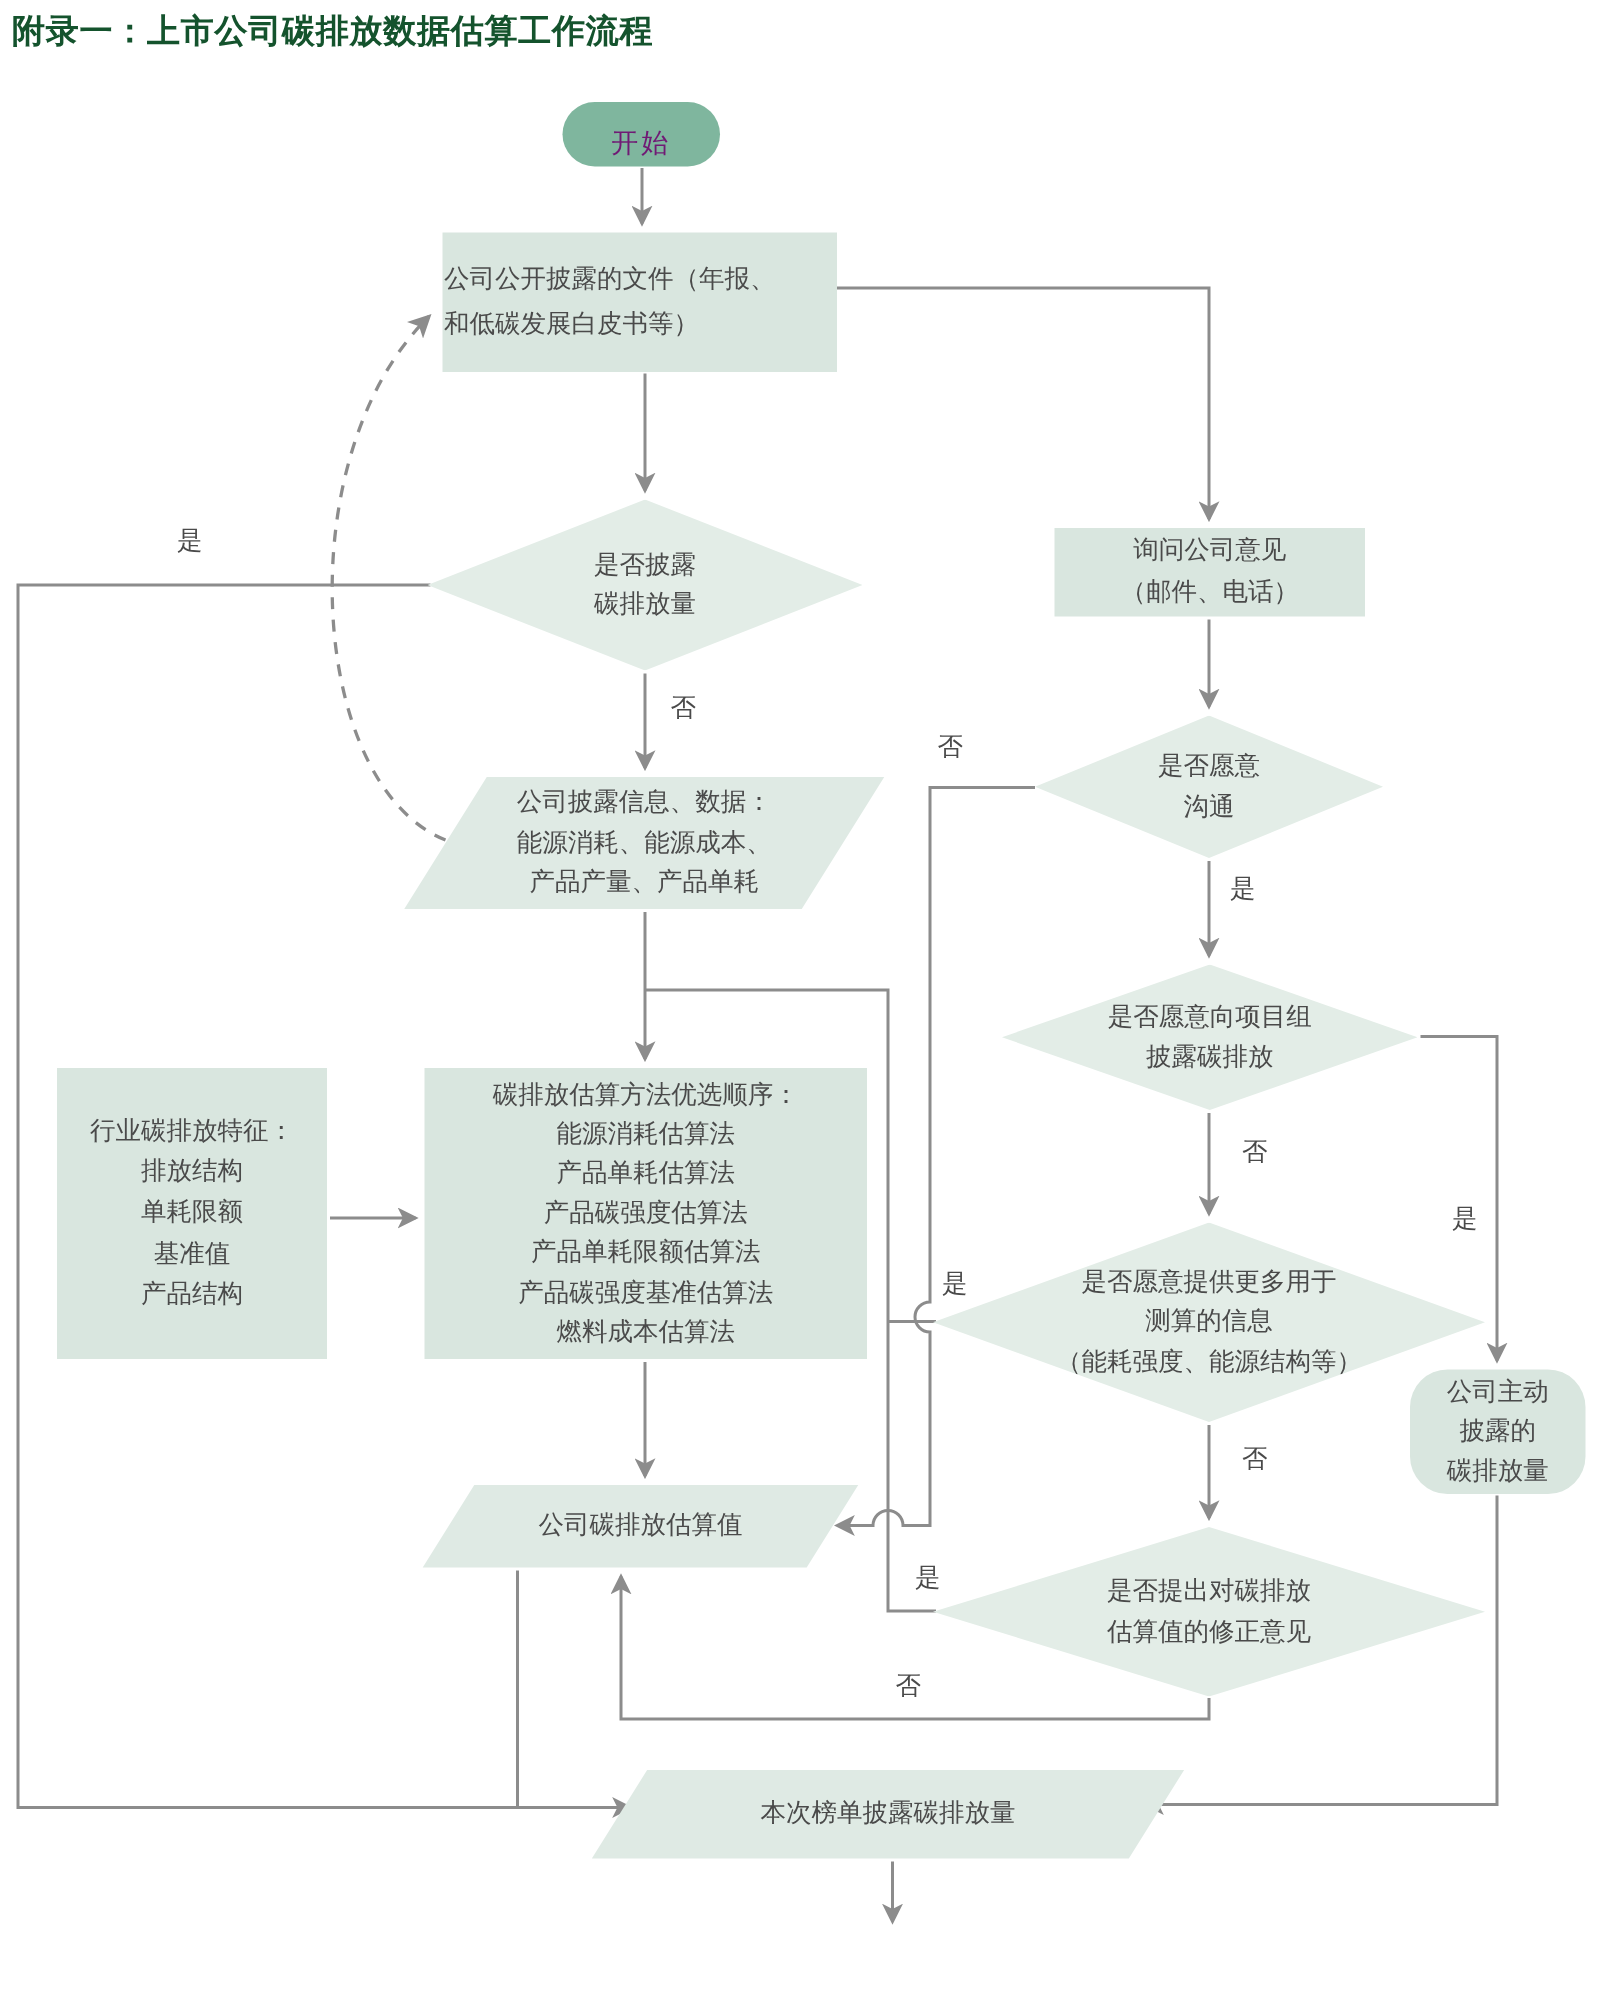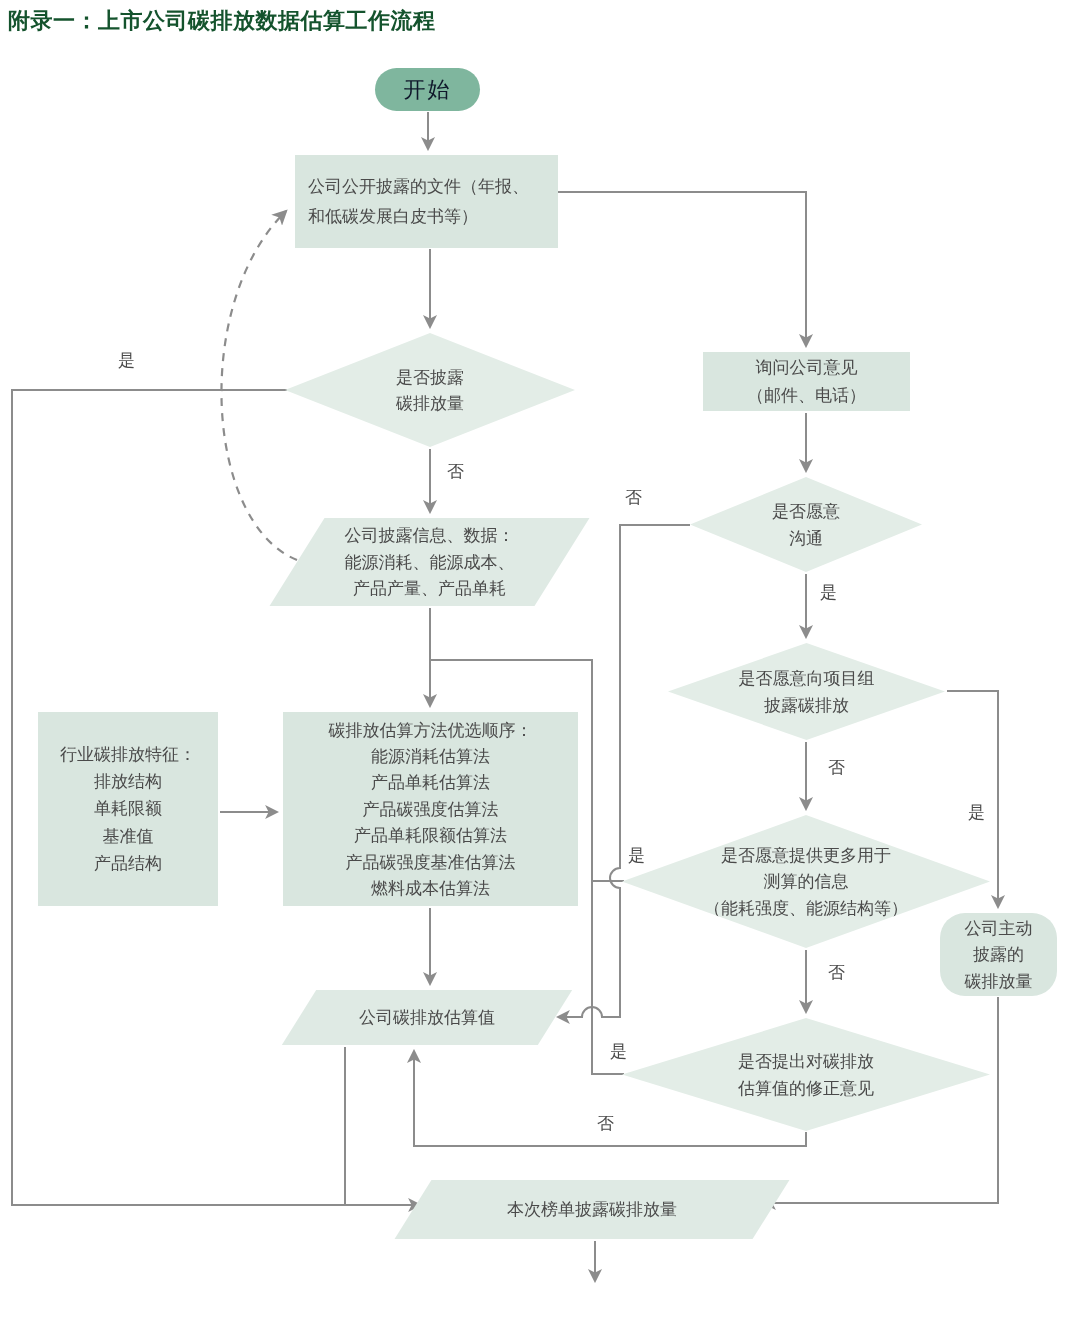--- a/index.html
+++ b/index.html
@@ -11,25 +11,26 @@
     position:absolute;left:8px;top:6px;font-size:22px;font-weight:bold;
     color:#14532d;z-index:3;letter-spacing:.5px;
   }
   #wires{position:absolute;left:0;top:0;z-index:1;}
   .node{
     position:absolute;box-sizing:border-box;display:flex;flex-direction:column;
     justify-content:center;align-items:center;text-align:center;
     color:#4a4a4a;font-size:17px;line-height:1.6;z-index:2;
   }
   .pill{
-    background:#7fb69e;color:#0f172a;border-radius:22px;font-size:22px;
+    background:#7fb69e;color:#701a75;border-radius:22px;font-size:18px;
     letter-spacing:2px;
+    justify-content:flex-end;
   }
   .rect{background:#d9e6df;}
-  .align-left{align-items:flex-start;text-align:left;padding-left:13px;padding-right:6px;line-height:1.72;}
+  .align-left{align-items:flex-start;text-align:left;padding-left:1px;padding-right:6px;line-height:1.72;}
   .diamond{
     background:#e3ede7;
     clip-path:polygon(50% 0,100% 50%,50% 100%,0 50%);
     line-height:1.55;
   }
   .para{background:#dfeae4;transform:skewX(-32deg);}
   .para .inner{
     transform:skewX(32deg);width:100%;height:100%;display:flex;
     flex-direction:column;justify-content:center;align-items:center;
   }

